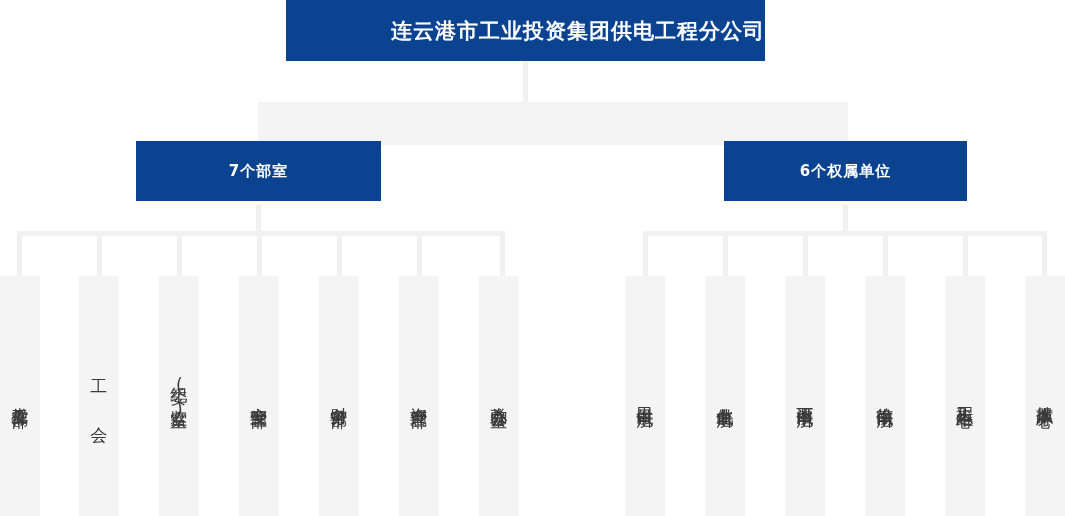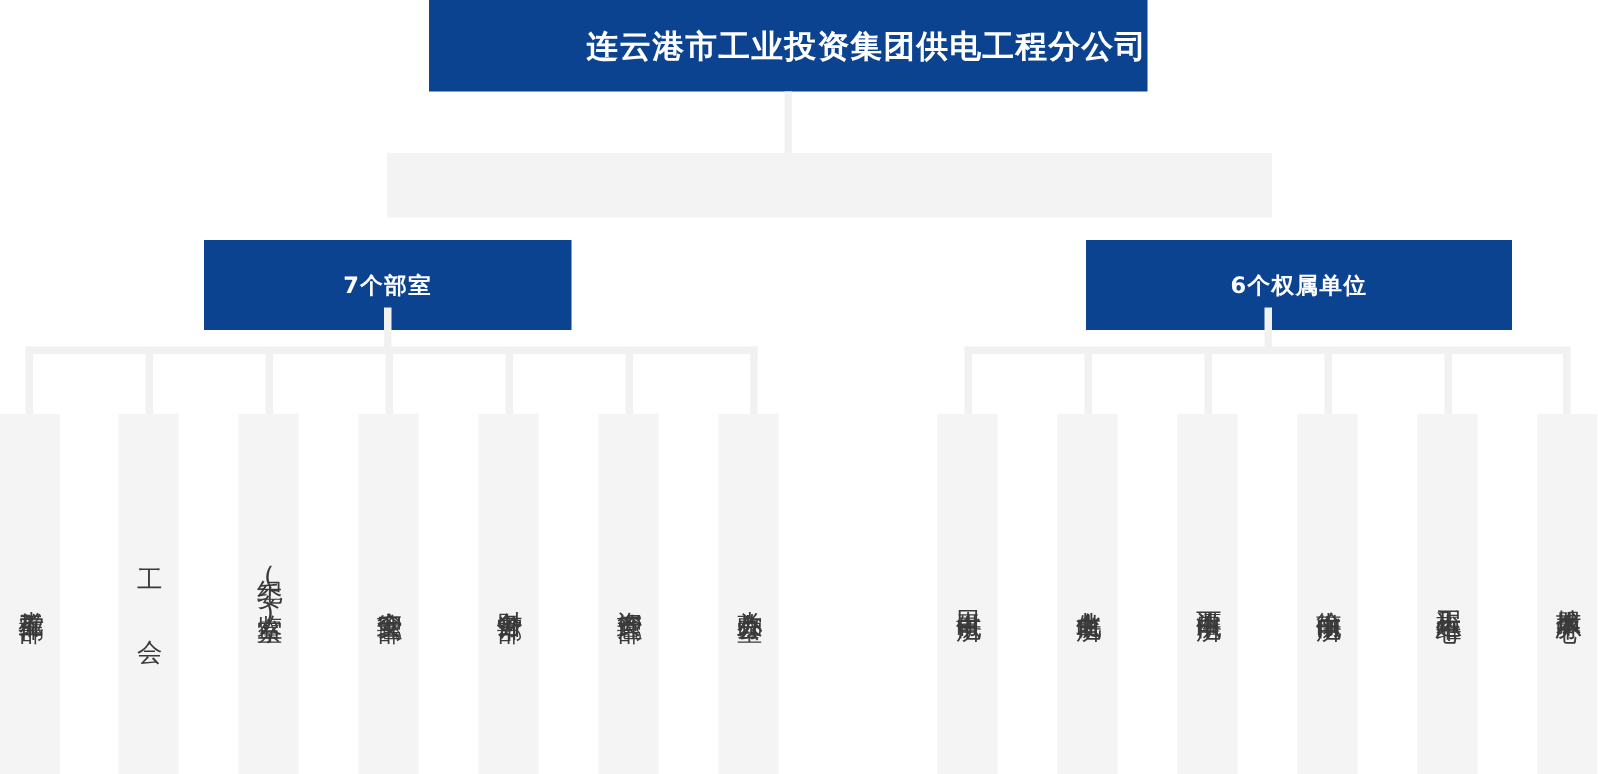--- a/index.html
+++ b/index.html
@@ -19,27 +19,27 @@
     position:absolute;
     left:286px;top:0;width:479px;height:61px;
     background:#0c4391;
     color:#ffffff;
     display:flex;align-items:center;justify-content:flex-end;
     font-size:21px;font-weight:700;letter-spacing:1px;
   }
 
   
   .l2-box{
-    position:absolute;top:160px;height:60px;
+    position:absolute;top:141px;height:60px;
     background:#0c4391;color:#ffffff;
     display:flex;align-items:center;justify-content:center;
     font-size:15px;font-weight:700;letter-spacing:1px;
   }
   .l2-left{left:136px;width:245px;}
-  .l2-right{left:724px;width:284px;}
+  .l2-right{left:724px;width:243px;}
 
   
   .slab{position:absolute;left:258px;top:102px;width:590px;height:43px;background:#f3f3f4;}
 
   
   .leaf{
     position:absolute;top:276px;width:40px;height:240px;
     background:#f4f4f5;
     display:flex;align-items:center;justify-content:center;
   }

